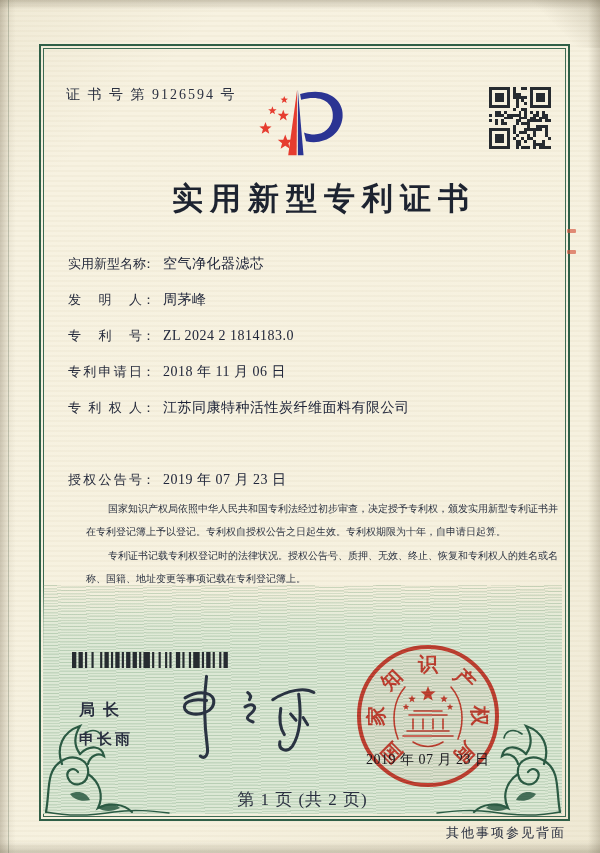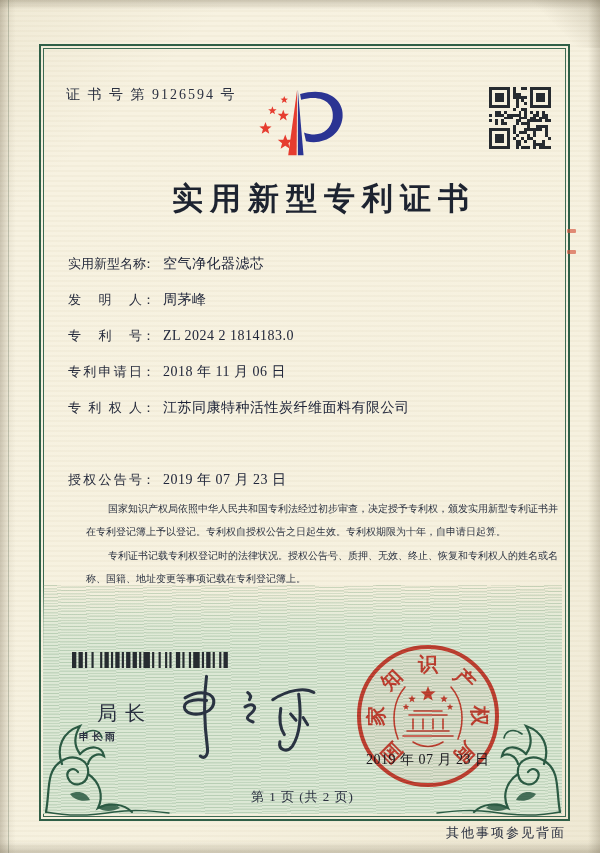--- a/index.html
+++ b/index.html
@@ -36,27 +36,27 @@
   .f-label{display:inline-block;width:74px;font-size:13px;color:#262b3c;text-align:justify;text-align-last:justify;}
   .f-colon{font-size:13px;color:#262b3c;margin-right:8px;}
   .f-value{font-size:14px;color:#20263a;letter-spacing:.5px;}
   .pair2{position:absolute;left:240px;top:0;white-space:nowrap;}
 
   .body-text{position:absolute;left:66px;top:497px;width:472px;font-size:10px;line-height:23.4px;
     text-align:justify;color:#2c3342;margin-left:20px;}
   .body-text p{margin:0;text-indent:2.2em;}
 
   .barcode{position:absolute;left:72px;top:652px;width:158px;height:16px;}
-  .director-title{position:absolute;left:97px;top:700px;font-family:"Liberation Sans","DejaVu Sans",sans-serif;font-weight:normal;font-size:20px;letter-spacing:8px;color:#2a3040;}
-  .director-name{position:absolute;left:79px;top:730px;font-family:"Liberation Sans","DejaVu Sans",sans-serif;font-weight:bold;font-size:10px;letter-spacing:3px;color:#2a3040;}
+  .director-title{position:absolute;left:79px;top:700px;font-family:"Liberation Sans","DejaVu Sans",sans-serif;font-weight:bold;font-size:16px;letter-spacing:8px;color:#2a3040;}
+  .director-name{position:absolute;left:79px;top:730px;font-family:"Liberation Sans","DejaVu Sans",sans-serif;font-weight:bold;font-size:15px;letter-spacing:3px;color:#2a3040;}
   .signature{position:absolute;left:160px;top:668px;width:170px;height:100px;}
   .seal{position:absolute;left:353px;top:641px;width:150px;height:150px;mix-blend-mode:multiply;opacity:.95;}
   .seal-date{position:absolute;left:366px;top:751px;font-size:14px;color:#17171d;letter-spacing:.5px;white-space:nowrap;}
 
-  .page-info{position:absolute;left:39px;top:788px;width:527px;text-align:center;font-size:13px;color:#2a3040;letter-spacing:1px;}
+  .page-info{position:absolute;left:39px;top:788px;width:527px;text-align:center;font-size:17px;color:#2a3040;letter-spacing:1px;}
   .back-note{position:absolute;left:39px;top:824px;width:527px;text-align:right;font-size:13px;color:#2a3040;letter-spacing:2px;}
   .edge-mark{position:absolute;width:9px;height:4px;background:#d6553e;opacity:.65;border-radius:1px;}
 </style>
 </head>
 <body>
 
 <div class="page">
   <div class="striation"></div>
   <div class="shade-top"></div>
   <div class="shade-left"></div>

